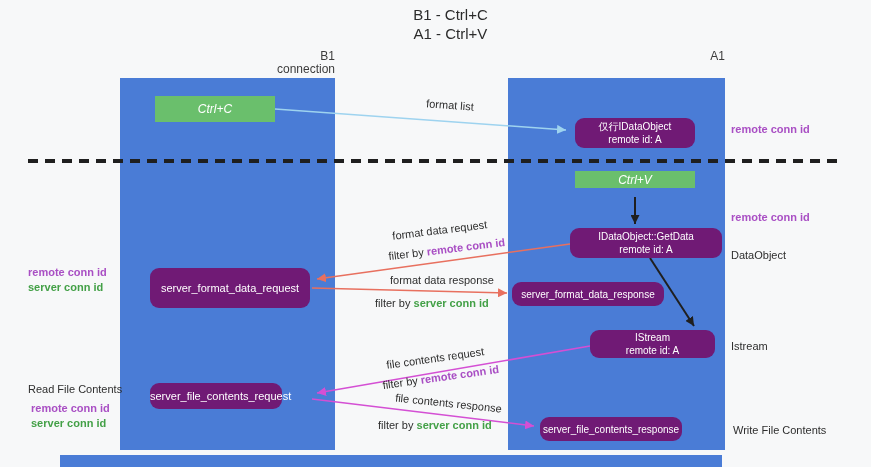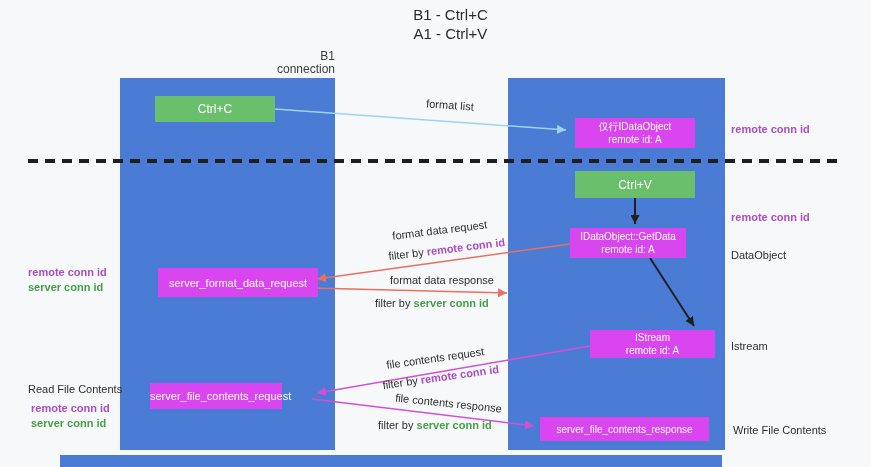--- a/index.html
+++ b/index.html
@@ -10,22 +10,22 @@
   .svg-layer { position:absolute; left:0; top:0; z-index:2; }
 
   .title { position:absolute; top:5px; left:0; width:845px; text-align:center;
            font-size:15px; line-height:19px; color:#2b2b2b; z-index:3;margin-left:28px; }
 
   .lane-header { position:absolute; text-align:right; font-size:12px; line-height:13px;
                  color:#3c3c3c; z-index:3; }
 
   .box { position:absolute; color:#ffffff; text-align:center; z-index:4;
          display:flex; flex-direction:column; justify-content:center; }
-  .box.green  { background:#6abf6c; font-size:12px; }
-  .box.orange { background:#d946ef; font-size:11px; }
+  .box.green  { background:#6abf6c; font-size:12px;font-style:italic; }
+  .box.orange { background:#701a75; font-size:11px;border-radius:9px; }
   .box.orange.two { font-size:10px; line-height:13px; }
   .box.orange.small { font-size:10px; }
 
   .albl { position:absolute; font-size:11px; color:#2e2e2e; white-space:nowrap; z-index:5; }
   .side { position:absolute; font-size:11px; color:#2e2e2e; white-space:nowrap; z-index:5; }
   .purple { color:#a94fc4; font-weight:bold; }
   .greent { color:#43a047; font-weight:bold; }
 </style>
 </head>
 <body>
@@ -72,55 +72,59 @@
   <div class="title">
     <div>B1 - Ctrl+C</div>
     <div>A1 - Ctrl+V</div>
   </div>
 
   <div class="lane-header" style="left:120px; top:50px; width:215px">
     <div>B1</div>
     <div>connection</div>
   </div>
   <div class="lane-header" style="left:508px; top:50px; width:217px">
+    <div>A1</div>
   </div>
 
   <div class="box green" style="left:155px; top:96px; width:120px; height:26px">
     <div>Ctrl+C</div>
   </div>
 
   <div class="box orange two" style="left:575px; top:118px; width:120px; height:30px">
     <div>仅行IDataObject</div>
     <div>remote id: A</div>
   </div>
 
-  <div class="box green" style="left:575px; top:171px; width:120px; height:27px">
+  <div class="box green" style="left:575px; top:171px; width:120px; height:17px">
     <div>Ctrl+V</div>
   </div>
 
-  <div class="box orange two" style="left:570px; top:228px; width:116px; height:30px">
+  <div class="box orange two" style="left:570px; top:228px; width:152px; height:30px">
     <div>IDataObject::GetData</div>
     <div>remote id: A</div>
   </div>
 
-  <div class="box orange" style="left:158px; top:268px; width:160px; height:29px">
+  <div class="box orange" style="left:150px; top:268px; width:160px; height:40px">
     <div>server_format_data_request</div>
   </div>
 
+  <div class="box orange small" style="left:512px; top:282px; width:152px; height:24px">
+    <div>server_format_data_response</div>
+  </div>
 
   <div class="box orange two" style="left:590px; top:330px; width:125px; height:28px">
     <div>IStream</div>
     <div>remote id: A</div>
   </div>
 
   <div class="box orange" style="left:150px; top:383px; width:132px; height:26px">
     <div>server_file_contents_request</div>
   </div>
 
-  <div class="box orange small" style="left:540px; top:417px; width:169px; height:24px">
+  <div class="box orange small" style="left:540px; top:417px; width:142px; height:24px">
     <div>server_file_contents_response</div>
   </div>
 
   <div class="albl" style="left:390px; top:99px; width:120px; text-align:center; transform:rotate(4deg)">format list</div>
 
   <div class="albl" style="left:392px; top:224px; transform:rotate(-7deg)">format data request</div>
   <div class="albl" style="left:388px; top:243px; transform:rotate(-7deg)">
     <span>filter by </span><span class="purple">remote conn id</span>
   </div>
 

